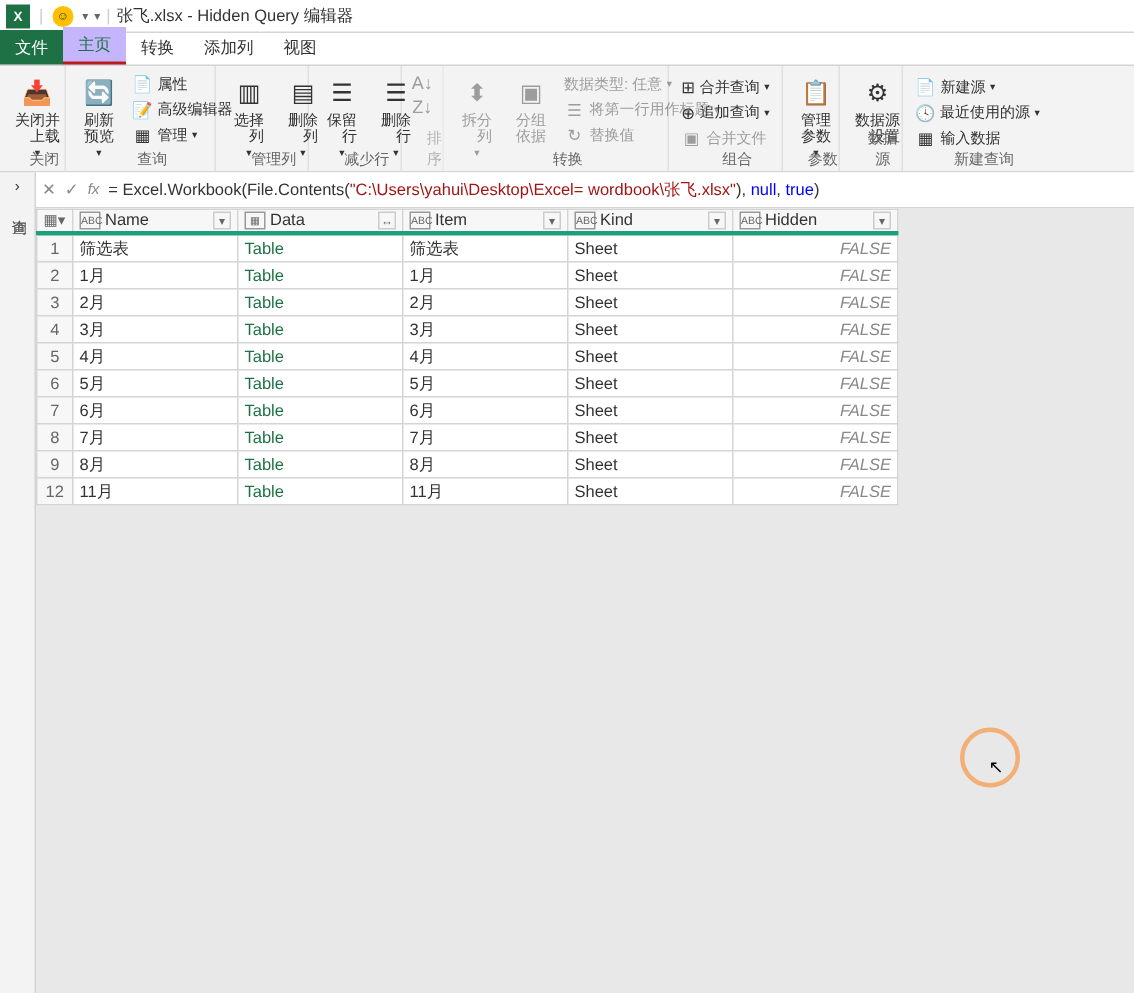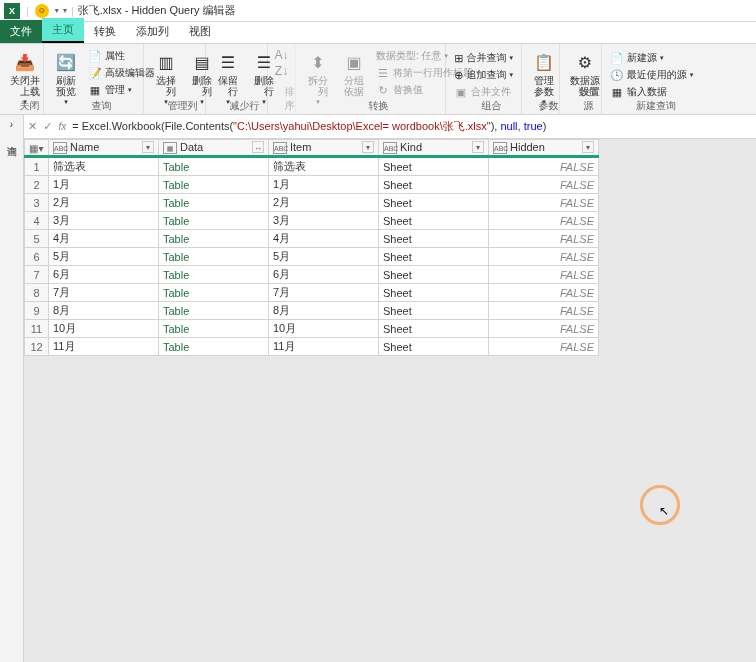--- a/index.html
+++ b/index.html
@@ -10,21 +10,21 @@
     .title-bar .excel-icon { width: 16px; height: 16px; background: #1e7145; color: #fff; display: flex; align-items: center; justify-content: center; font-size: 9px; font-weight: bold; margin-right: 2px; }
     .title-bar .face-icon { width: 14px; height: 14px; background: #ffc000; border-radius: 50%; display: flex; align-items: center; justify-content: center; font-size: 8px; margin: 0 2px; }
     .title-bar .dropdown-arrow { font-size: 8px; margin: 0 4px; color: #666; }
     .title-bar .separator { color: #ccc; margin: 0 4px; }
     .title-bar .title-text { font-size: 11px; color: #333; }
     
     
     .tab-bar { height: 22px; background: #fff; display: flex; align-items: flex-end; border-bottom: 1px solid #d4d4d4; }
     .tab-bar .tab { padding: 4px 10px; font-size: 11px; cursor: pointer; }
     .tab-bar .tab.file { background: #1e7145; color: #fff; }
-    .tab-bar .tab.active { background: #5eead4; border-bottom: 2px solid #000000; color: #1e7145; }
+    .tab-bar .tab.active { background: #c4b5fd; border-bottom: 2px solid #b91c1c; color: #1e7145; }
     
     
     .ribbon { height: 71px; background: #f3f3f3; display: flex; border-bottom: 1px solid #d4d4d4; }
     .ribbon-group { border-right: 1px solid #e0e0e0; padding: 2px 6px; display: flex; flex-direction: column; position: relative; }
     .ribbon-group-label { position: absolute; bottom: 1px; left: 16px; right: 0; text-align: center; font-size: 10px; color: #666; }
     .ribbon-top { flex: 1; display: flex; align-items: flex-start; gap: 4px; padding-top: 2px; }
     .ribbon-btn-large { display: flex; flex-direction: column; align-items: center; gap: 1px; padding: 2px 4px; cursor: pointer; }
     .ribbon-btn-large .icon-box { width: 24px; height: 24px; display: flex; align-items: center; justify-content: center; font-size: 16px; }
     .ribbon-btn-large .label { font-size: 10px; text-align: right; line-height: 11px; }
     .ribbon-small-list { display: flex; flex-direction: column; gap: 1px; }
@@ -370,28 +370,20 @@
             </tr>
             <tr>
               <td class="row-num">9</td>
               <td>8月</td>
               <td class="link-cell">Table</td>
               <td>8月</td>
               <td>Sheet</td>
               <td class="italic-cell">FALSE</td>
             </tr>
             <tr>
-              <td class="row-num">11</td>
-              <td>10月</td>
-              <td class="link-cell">Table</td>
-              <td>10月</td>
-              <td>Sheet</td>
-              <td class="italic-cell">FALSE</td>
-            </tr>
-            <tr>
               <td class="row-num">12</td>
               <td>11月</td>
               <td class="link-cell">Table</td>
               <td>11月</td>
               <td>Sheet</td>
               <td class="italic-cell">FALSE</td>
             </tr>
           </tbody>
       </table>
     </div>

